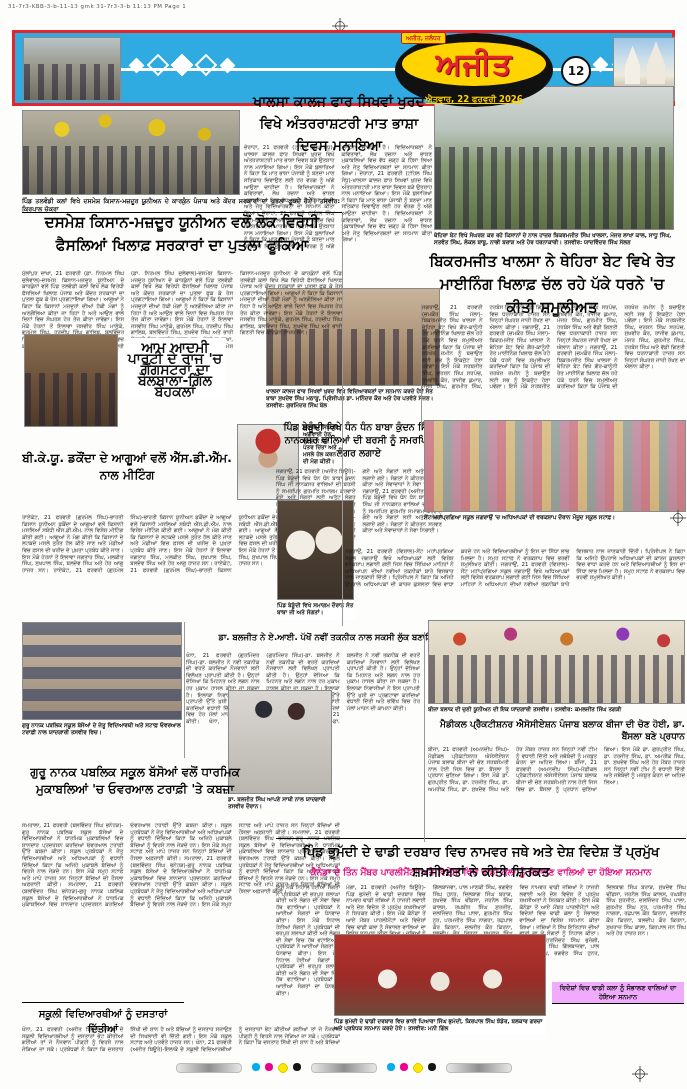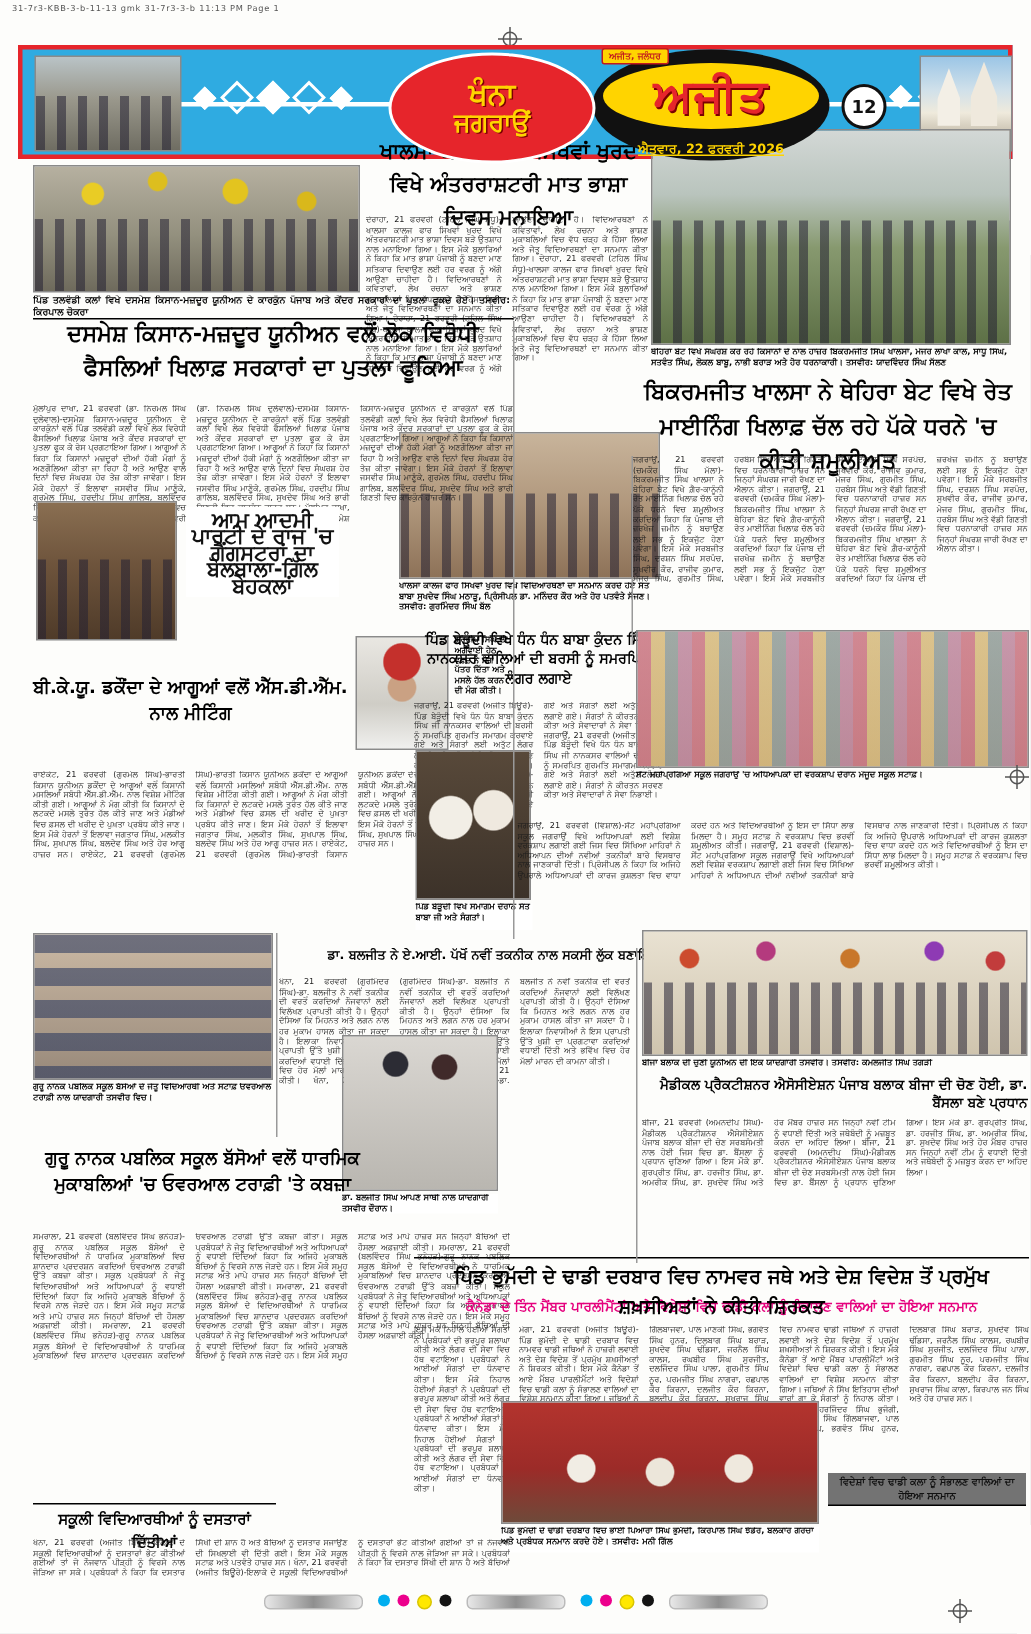--- a/index.html
+++ b/index.html
@@ -81,21 +81,21 @@
   .hl-xl{font-size:15px;line-height:23px;}
   .hl-lg{font-size:14px;line-height:22px;}
   .hl-md{font-size:12px;line-height:17px;}
   .hl-sm{font-size:9.5px;line-height:13px;}
   .hl-xs{font-size:8.5px;line-height:11px;white-space:nowrap;overflow:hidden;}
   .sub-mag{color:#e5007d;font-weight:bold;text-align:center;font-size:9px;line-height:12px;}
   .body-txt{font-size:5.4px;line-height:6.6px;text-align:justify;color:#1c1c1c;overflow:hidden;column-gap:7px;}
   .c2{column-count:2;} .c3{column-count:3;} .c4{column-count:4;}
   .cap{font-size:6.3px;font-weight:bold;line-height:7.8px;color:#000;text-align:justify;overflow:hidden;}
   .cap-sm{font-size:5.6px;font-weight:bold;line-height:6.8px;color:#000;overflow:hidden;}
-  .inner-sub{background:#737373;font-size:6.6px;font-weight:bold;text-align:center;line-height:8.5px;
+  .inner-sub{background:#f0abfc;font-size:6.6px;font-weight:bold;text-align:center;line-height:8.5px;
              border-bottom:1px solid #000;padding-top:2px;}
   .boxed-sub{background:#fff;font-weight:bold;font-size:14px;line-height:11px;text-align:center;padding-top:4px;}
   .slug{font-size:5.5px;color:#555;letter-spacing:.5px;}
   .hrule{background:#000;height:1px;}
   .vrule{background:#999;width:1px;}
   
   .reg{width:16px;height:16px;}
   
   #footer-marks{display:flex;align-items:center;justify-content:center;gap:10px;}
   .pill{width:64px;height:8px;border-radius:4px;background:linear-gradient(90deg,#e8e8e8,#8f8f8f,#e8e8e8);border:1px solid #bbb;}
@@ -121,24 +121,20 @@
     <div class="mast-photo ph ph-mast-left" style="left:8px;top:4px;width:96px;height:62px;">
         <div class="figs"></div>
       </div>
     <div class="dia-row" style="left:112px;top:24px;">
       <span class="dia small fill"></span>
         <span class="dia"></span>
         <span class="dia fill"></span>
         <span class="dia"></span>
         <span class="dia small fill"></span>
     </div>
-    <div id="khanna-oval">
-      <div class="l1">ਖੰਨਾ</div>
-      <div class="l2">ਜਗਰਾਉਂ</div>
-    </div>
     <div id="ajit-oval">
       <div id="ajit-tag">ਅਜੀਤ, ਜਲੰਧਰ</div>
       <div id="ajit-inner">
         <span id="ajit-name">ਅਜੀਤ</span>
       </div>
       <div id="ajit-date">ਐਤਵਾਰ, 22 ਫਰਵਰੀ 2026</div>
     </div>
     <div id="page-circle">
       <span>12</span>
     </div>

